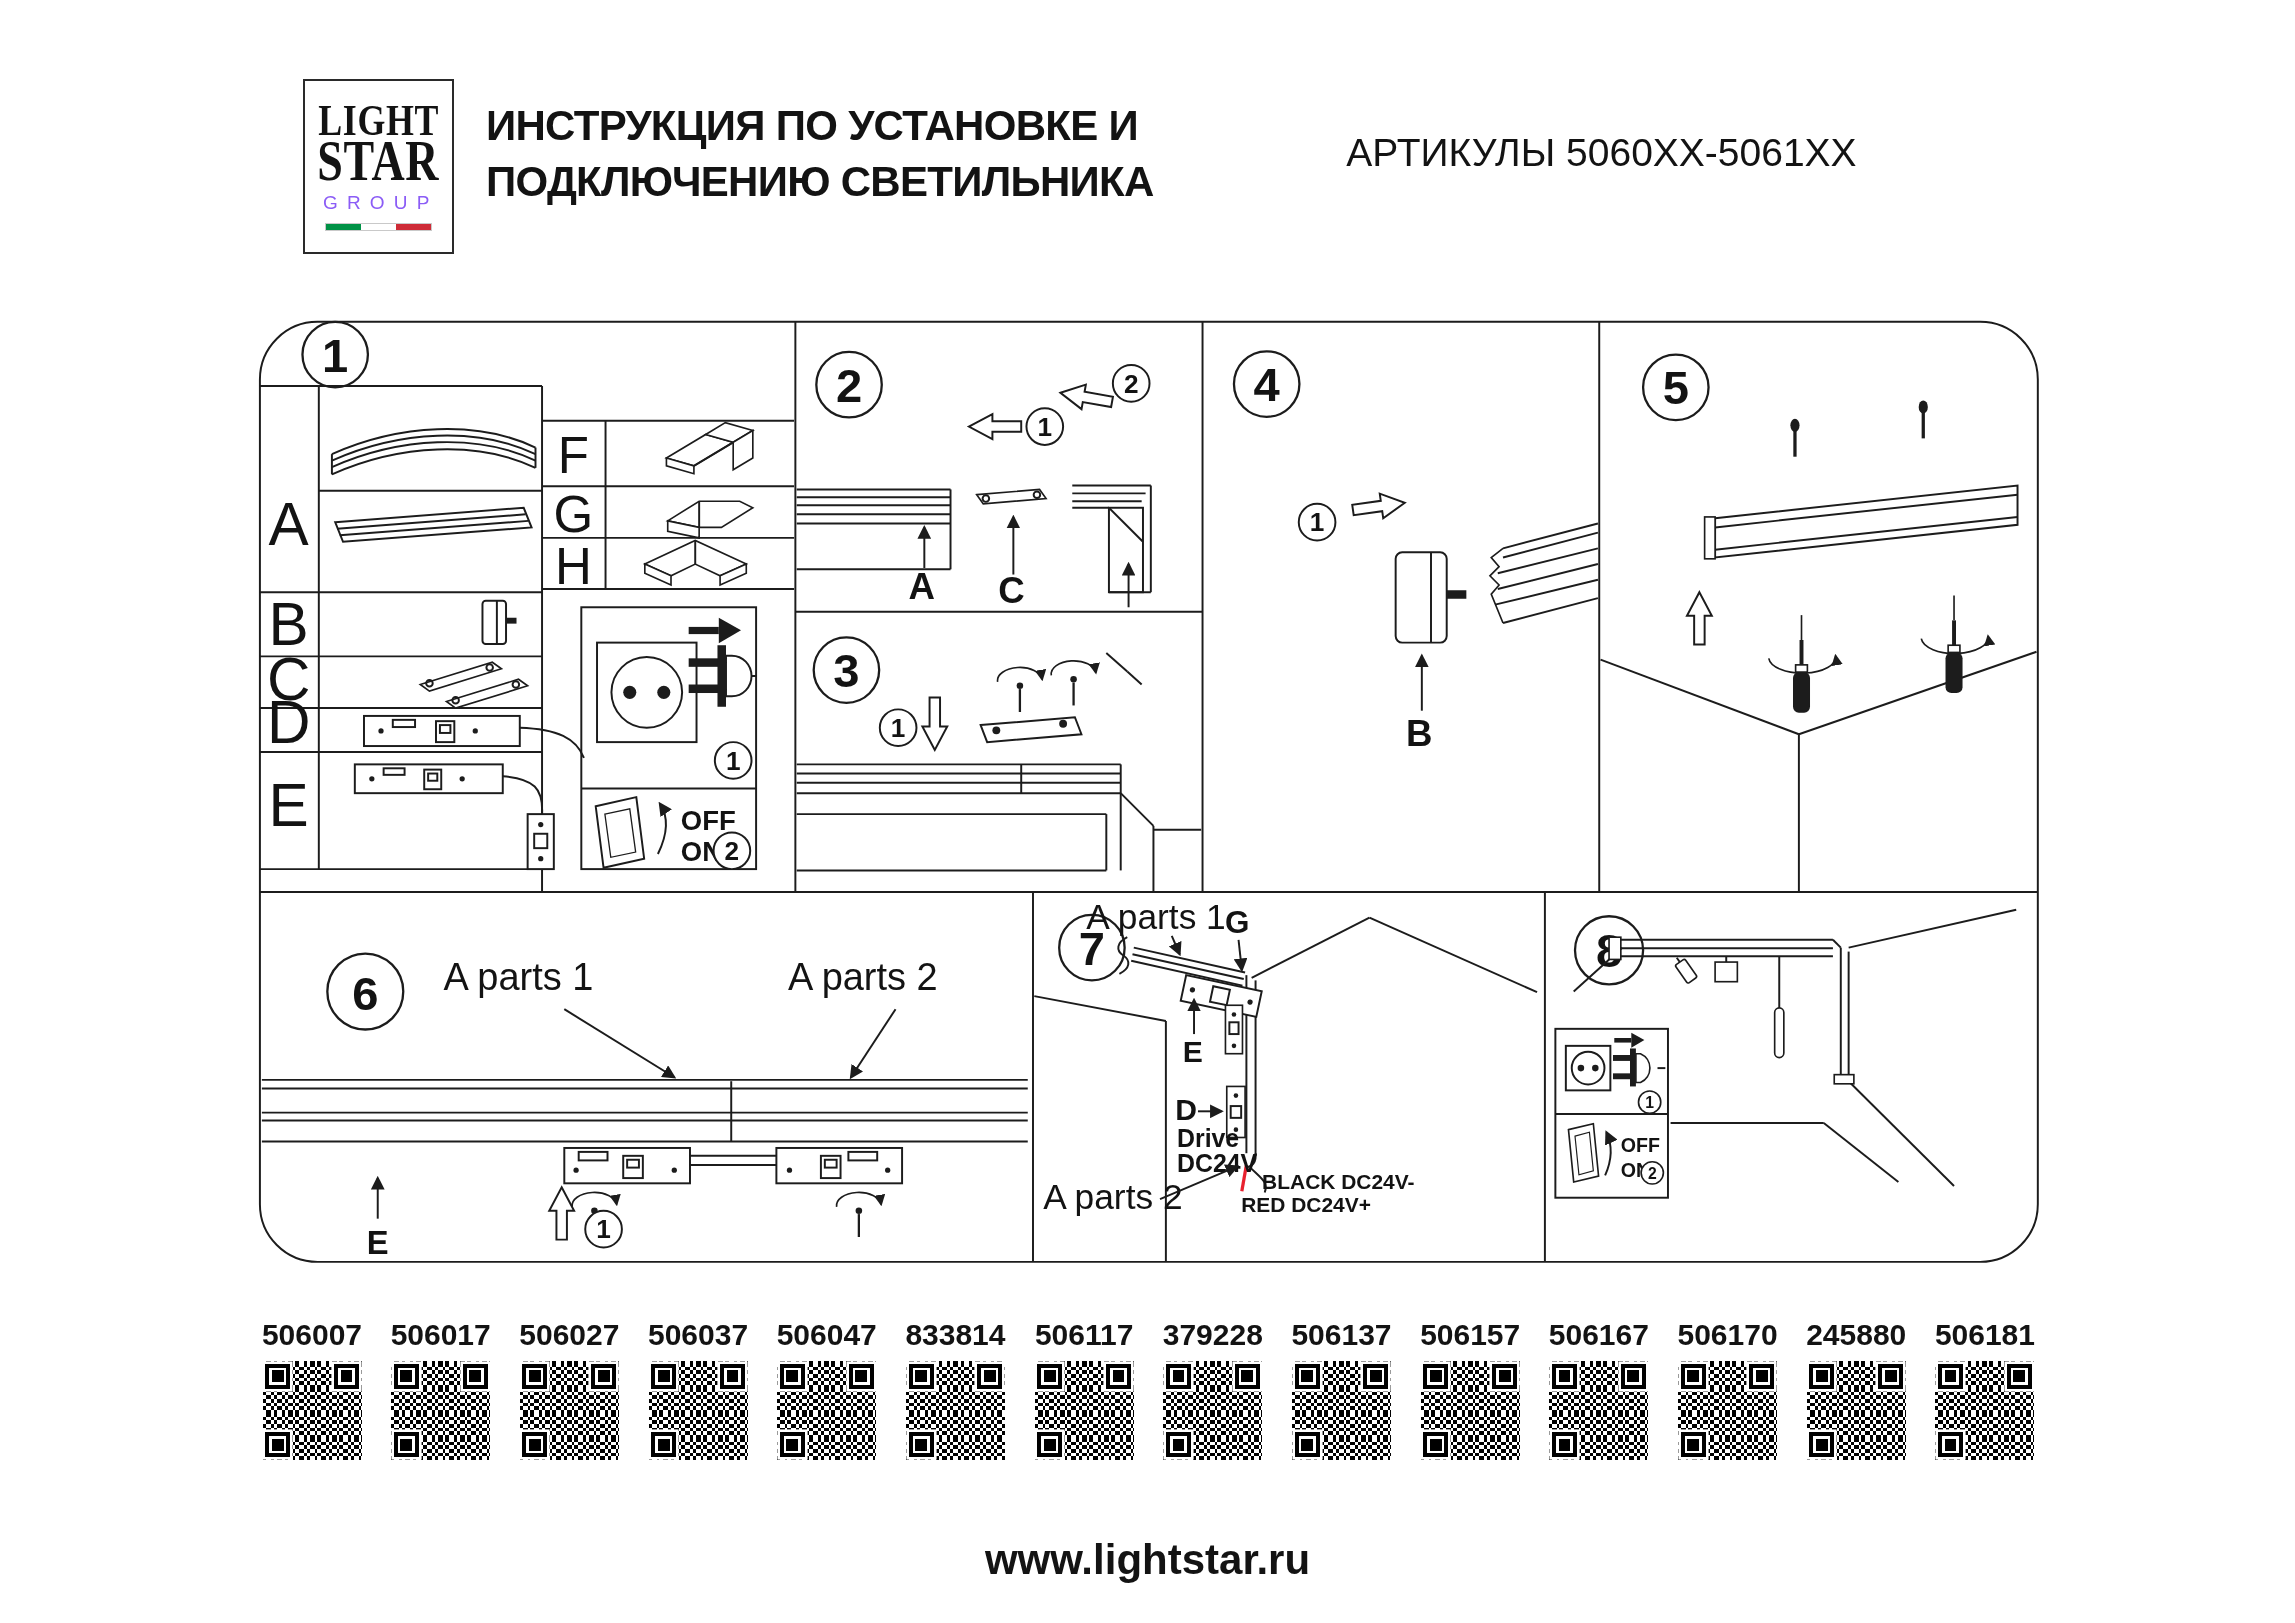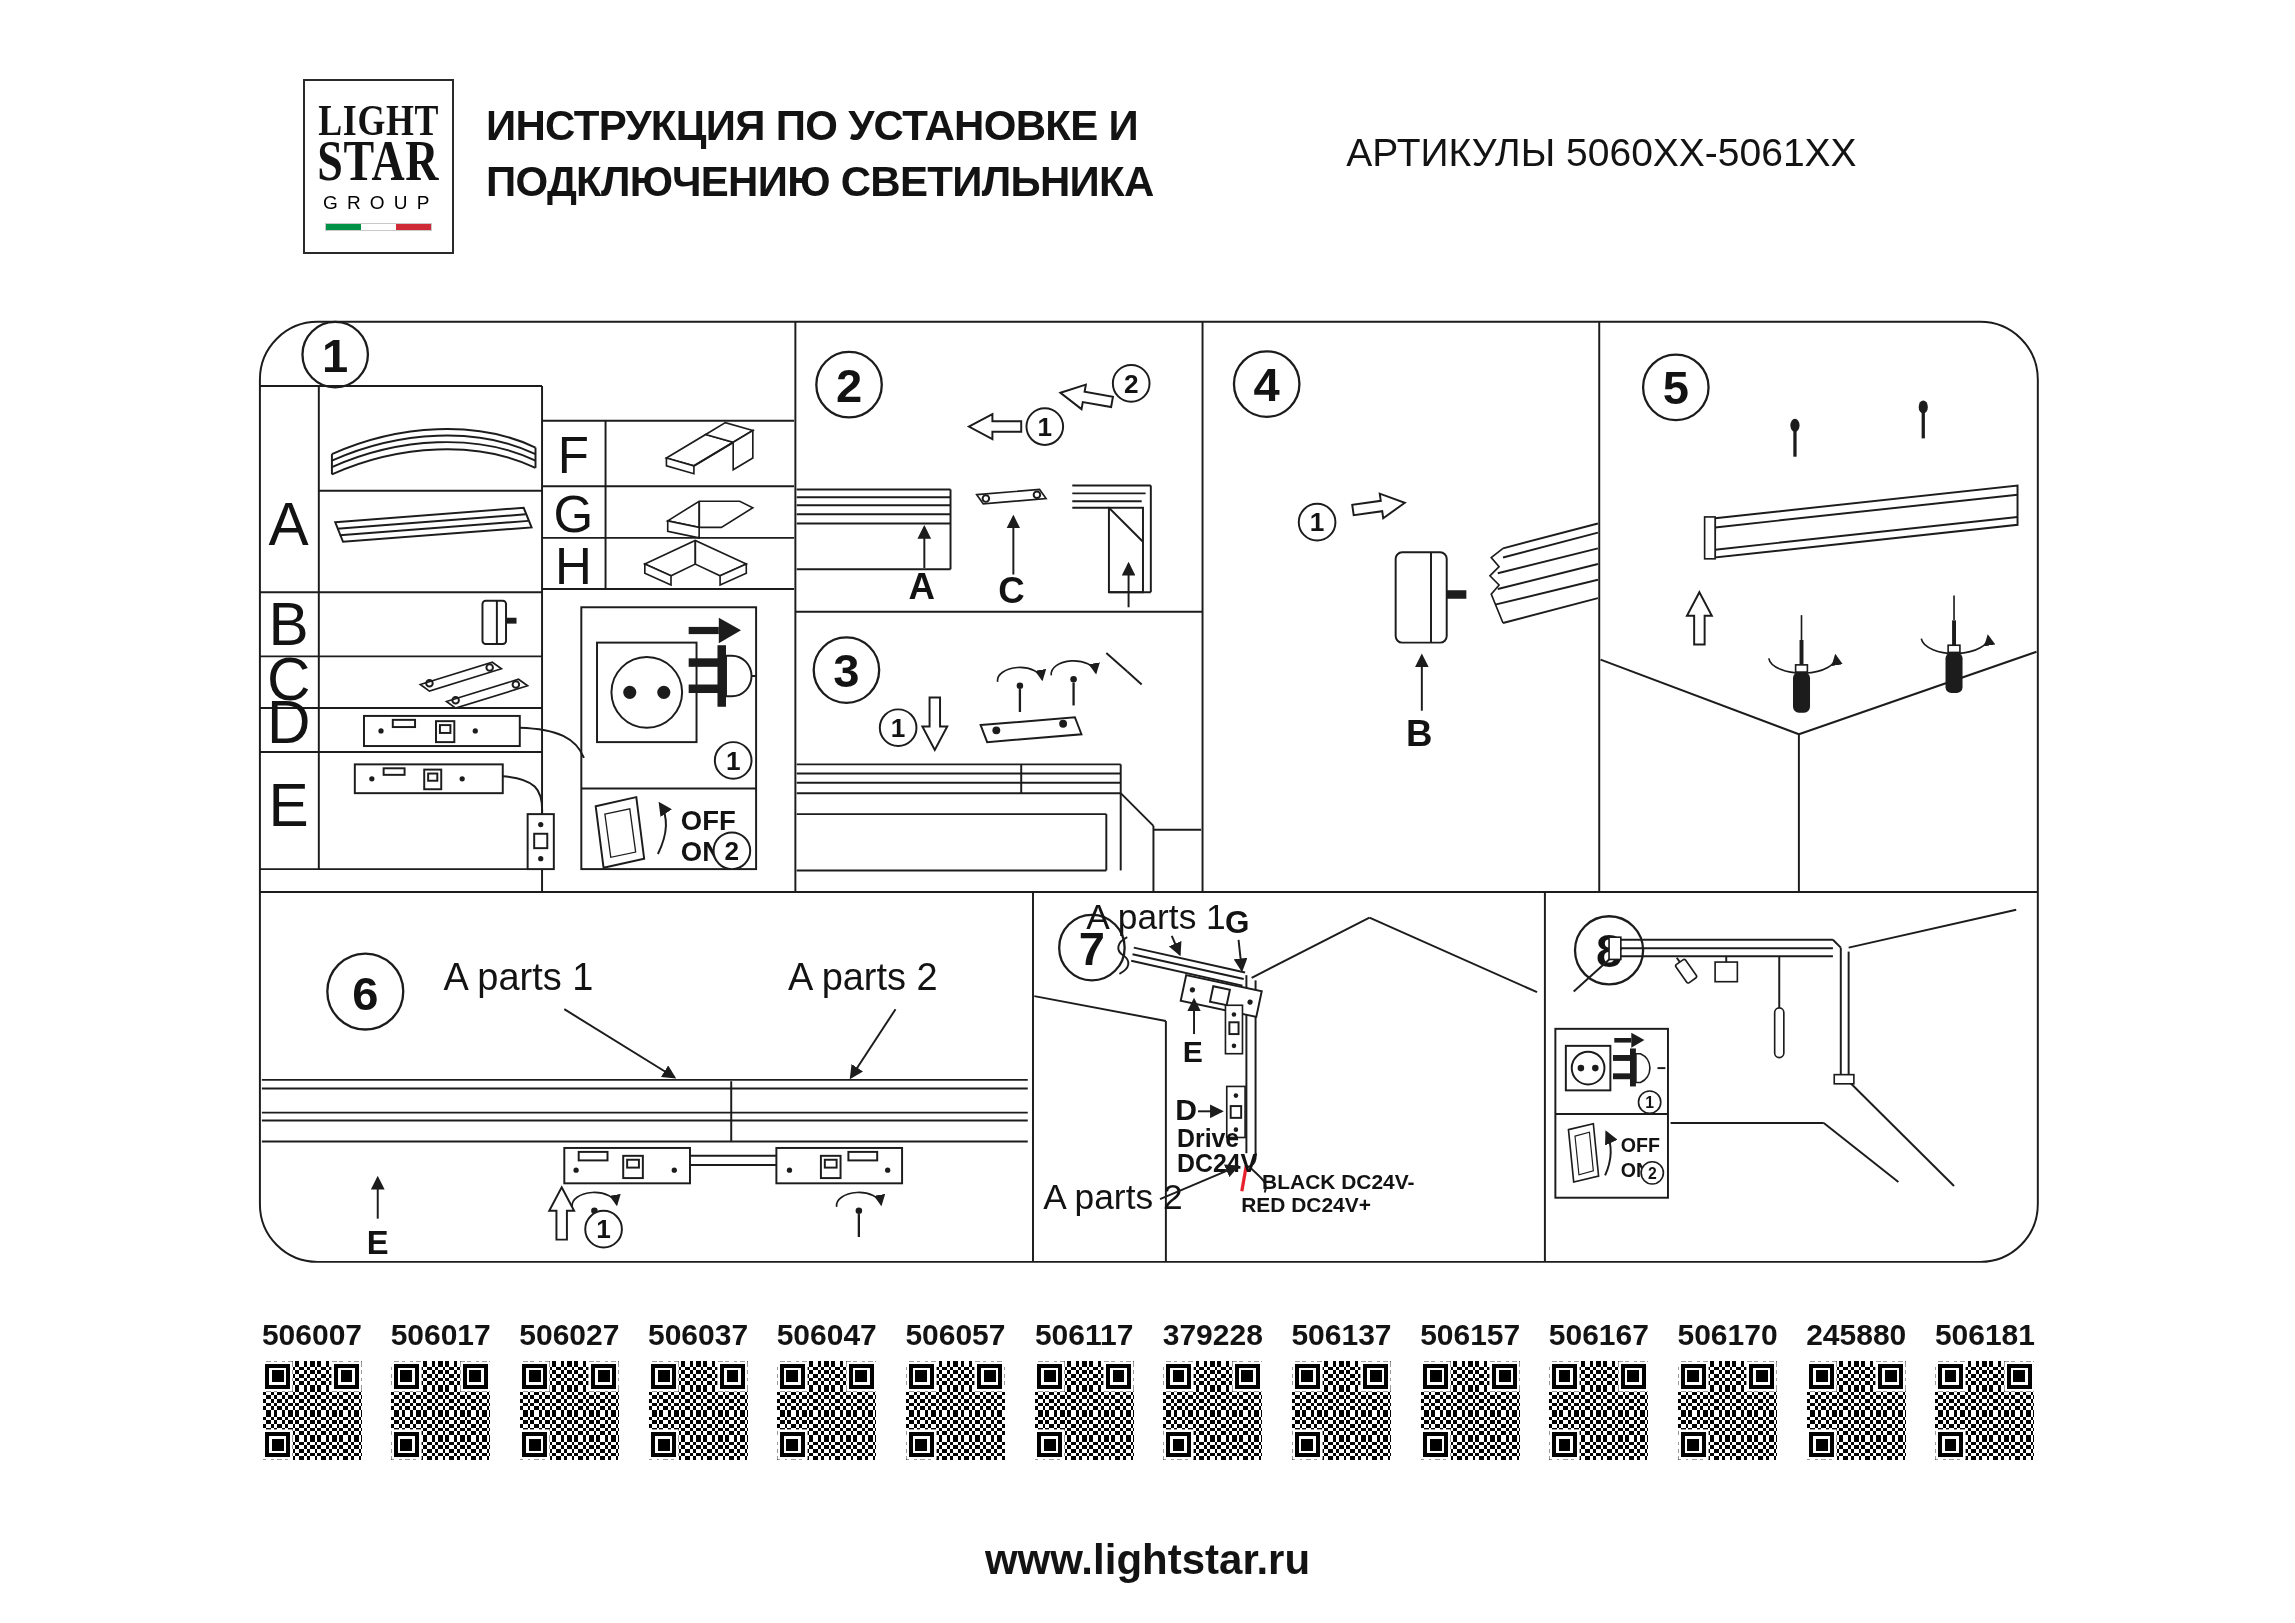--- a/index.html
+++ b/index.html
@@ -6,21 +6,21 @@
   #page{position:relative;width:2295px;height:1623px;background:#fff;overflow:hidden;
         color:#131313;font-family:"Liberation Sans",sans-serif;}
   
   .logo-box{position:absolute;left:255px;top:79px;width:151px;height:175px;
             border:2px solid #2a2a2a;box-sizing:border-box;display:flex;flex-direction:column;
             align-items:center;justify-content:center;margin-left:48px;}
   .logo-light{font-family:"Liberation Serif",serif;font-weight:700;font-size:39px;line-height:.92;
               letter-spacing:0.7px;transform:scale(.92,1.12);}
   .logo-star{font-family:"Liberation Serif",serif;font-weight:700;font-size:50px;line-height:.95;
              letter-spacing:0.7px;transform:scale(.92,1.12);}
-  .logo-group{margin-top:6.5px;font-size:19px;font-weight:400;letter-spacing:9.2px;text-indent:4.6px;color:#000000;}
+  .logo-group{margin-top:6.5px;font-size:19px;font-weight:400;letter-spacing:9.2px;text-indent:4.6px;color:#8b5cf6;}
   .logo-flag{display:flex;width:107px;height:7.9px;margin-top:8.5px;border:0.7px solid #c9c9c9;box-sizing:border-box;}
   .logo-flag span{flex:1;}
   .title-block{position:absolute;left:486px;top:98px;font-size:42px;font-weight:bold;
                line-height:1.34;letter-spacing:-0.7px;}
   .series-block{position:absolute;left:1303px;top:110px;width:597px;text-align:center;}
   .series-line{font-size:31px;font-weight:bold;}
   .articles-line{font-size:39px;font-weight:normal;margin-top:21px;}
   
   #diagram{position:absolute;left:252px;top:314px;}
   .ln{stroke:#1c1c1c;stroke-width:3;fill:none;}
@@ -588,21 +588,21 @@
     </div>
     <div class="qr-item">
       <div class="qr-label">506047</div>
       <div class="qr">
           <i class="qf tl"></i>
           <i class="qf tr"></i>
           <i class="qf bl"></i>
         </div>
     </div>
     <div class="qr-item">
-      <div class="qr-label">506057</div>
+      <div class="qr-label">833814</div>
       <div class="qr">
           <i class="qf tl"></i>
           <i class="qf tr"></i>
           <i class="qf bl"></i>
         </div>
     </div>
     <div class="qr-item">
       <div class="qr-label">506117</div>
       <div class="qr">
           <i class="qf tl"></i>

